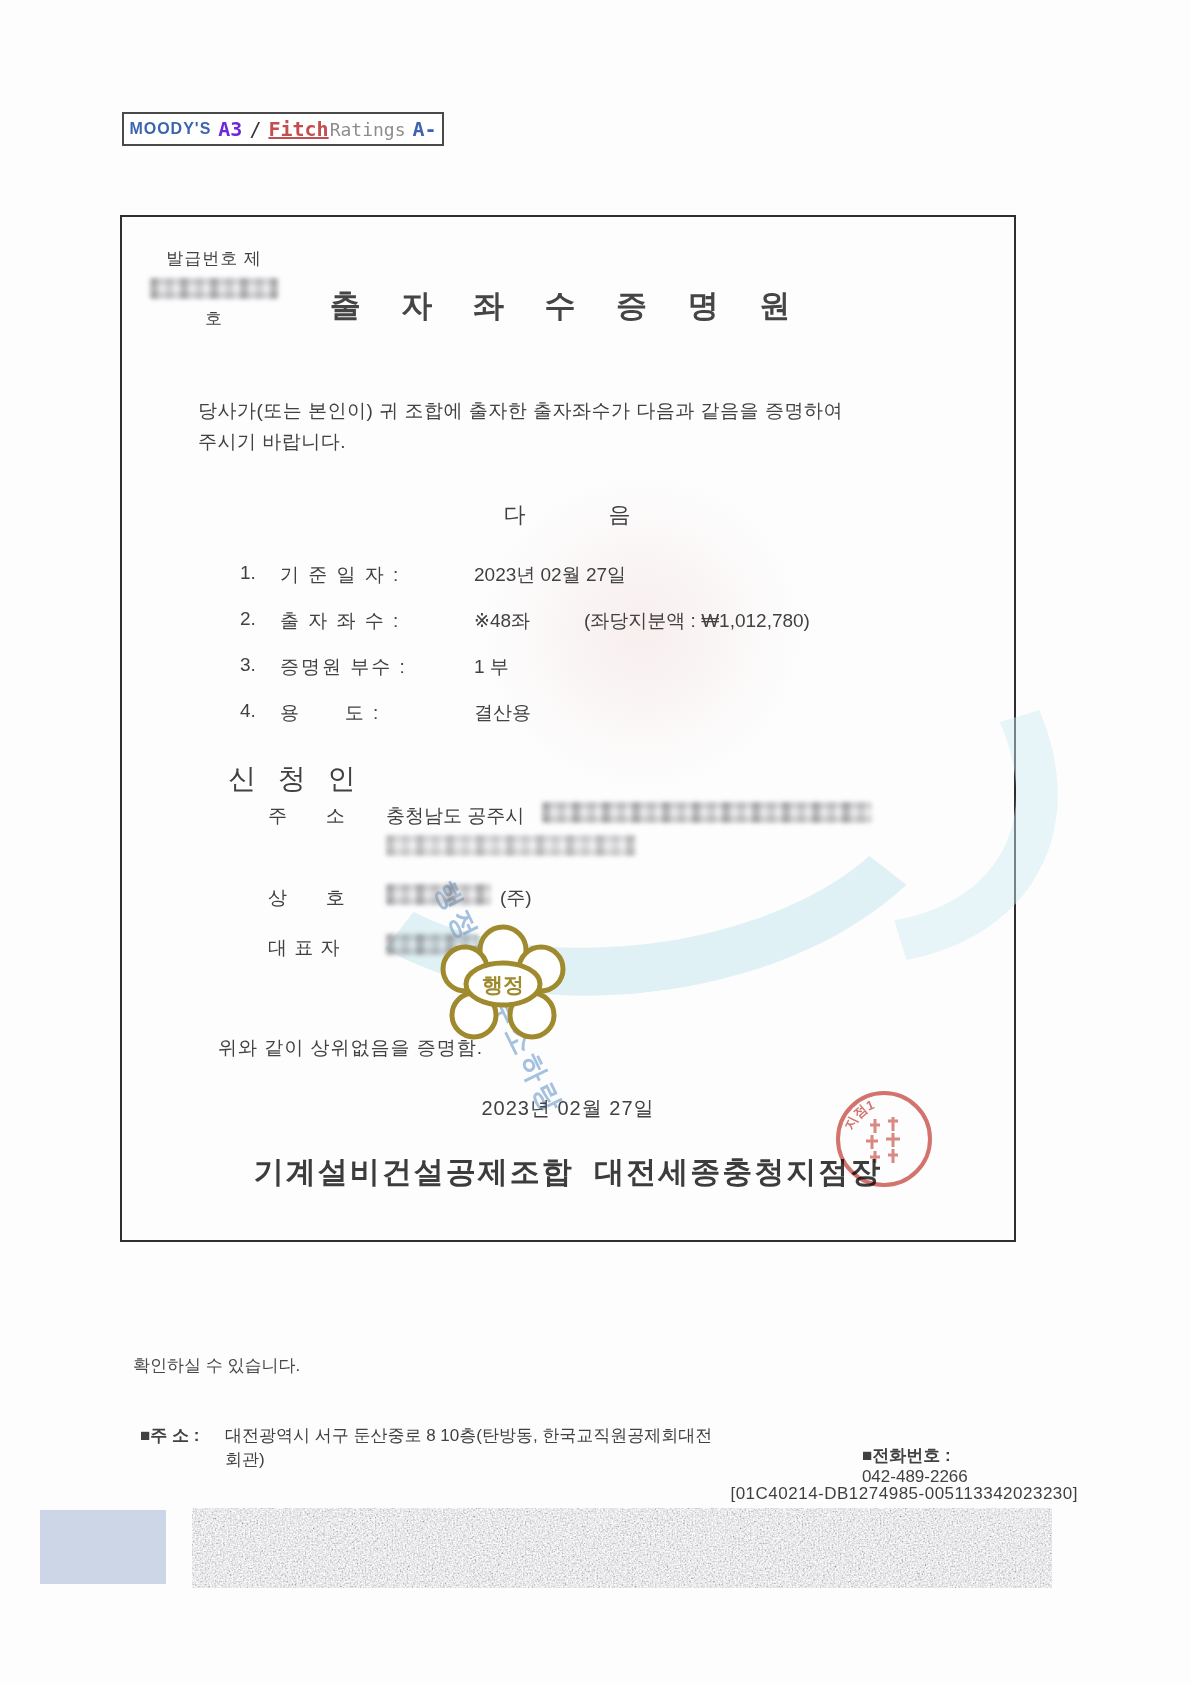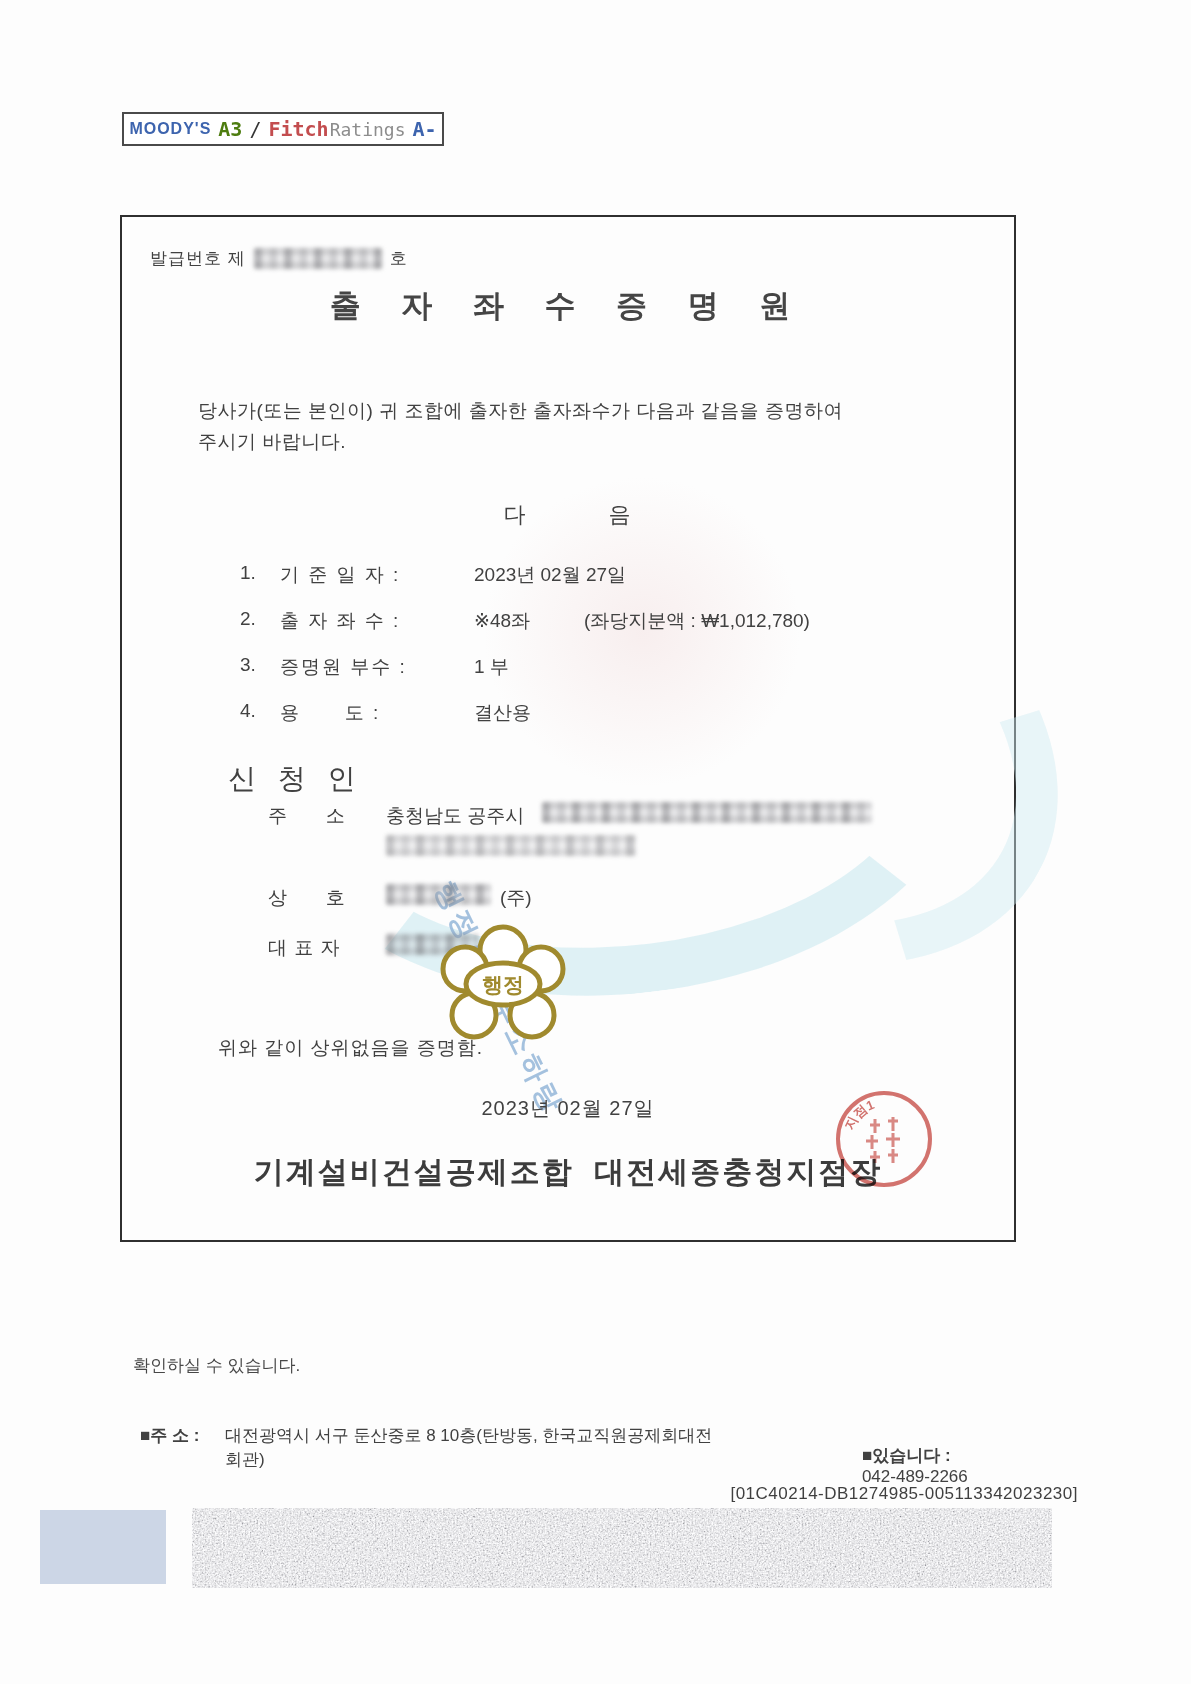--- a/index.html
+++ b/index.html
@@ -12,21 +12,21 @@
   .abs{position:absolute;}
 
   
   .ratings-box{
     left:122px;top:112px;width:318px;height:30px;
     border:2px solid #4a4a4a;background:#fff;
     display:flex;align-items:center;justify-content:center;gap:7px;
     font-size:20px;
   }
   .moodys{color:#3d64ae;font-weight:bold;letter-spacing:1px;font-size:16px;}
-  .grade-a3{color:#4d7c0f;font-weight:bold;font-family:"DejaVu Sans Mono",monospace;}
+  .grade-a3{color:#6d28d9;font-weight:bold;font-family:"DejaVu Sans Mono",monospace;}
   .slash{color:#333;font-family:"DejaVu Sans Mono",monospace;}
   .fitch{color:#c34d4f;font-weight:bold;font-family:"DejaVu Sans Mono",monospace;}
   .ratings-word{color:#8d8d8d;font-family:"DejaVu Sans Mono",monospace;font-size:18px;}
   .grade-am{color:#3d64ae;font-weight:bold;font-family:"DejaVu Sans Mono",monospace;}
 
   
   .doc-box{
     left:120px;top:215px;width:892px;height:1023px;
     border:2px solid #2f2f2f;background:transparent;
   }
@@ -37,21 +37,21 @@
   .wm-arc1{left:170px;top:370px;width:580px;height:310px;border:48px solid transparent;
     border-bottom-color:rgba(199,231,239,.55);border-radius:50%;transform:rotate(-7deg);}
   .wm-arc2{left:330px;top:290px;width:540px;height:350px;border:42px solid transparent;
     border-right-color:rgba(206,235,242,.45);border-radius:50%;transform:rotate(28deg);}
   .wm-text{
     left:338px;top:658px;font-size:28px;letter-spacing:4px;
     color:rgba(148,182,216,.85);transform:rotate(64deg);transform-origin:left top;
     white-space:pre;font-weight:bold;
   }
 
-  .issue-line{left:28px;top:30px;font-size:17px;letter-spacing:1px;display:flex;align-items:center;gap:8px;}
+  .issue-line{left:28px;top:30px;font-size:17px;letter-spacing:1px;display:flex;align-items:center;gap:8px;flex-direction:column;}
   .mosaic{
     display:inline-block;height:21px;border-radius:2px;
     background:
       repeating-linear-gradient(90deg,rgba(110,110,115,.42) 0 8px,rgba(178,178,183,.16) 8px 16px,rgba(140,140,145,.33) 16px 23px,rgba(205,205,210,.14) 23px 30px),
       repeating-linear-gradient(0deg,rgba(122,122,127,.30) 0 7px,rgba(192,192,197,.20) 7px 14px);
     filter:blur(2px);
   }
   .doc-title{left:0;top:68px;width:100%;text-align:center;font-size:31px;font-weight:600;
     letter-spacing:16px;color:#454545;white-space:pre;}
   .intro{left:76px;top:178px;width:760px;font-size:19px;line-height:31px;letter-spacing:.5px;}
@@ -87,21 +87,21 @@
 </style>
 </head>
 <body>
 
 <div class="page">
 
   <div class="abs ratings-box">
     <span class="moodys">MOODY'S</span>
     <span class="grade-a3">A3</span>
     <span class="slash">/</span>
-    <span class="fitch" style="margin-right:-6px;">Fitch</span>
+    <span class="fitch" style="margin-right:-6px;text-decoration:underline;">Fitch</span>
     <span class="ratings-word">Ratings</span>
     <span class="grade-am">A-</span>
   </div>
 
   <div class="abs doc-box">
 
     <div class="abs wm-pink"></div>
     <div class="abs wm-arc1"></div>
     <div class="abs wm-arc2"></div>
     <div class="abs wm-text">행정사사무소하랑</div>
@@ -210,21 +210,21 @@
   <div class="abs footer-notice">
     <div>확인하실 수 있습니다.</div>
   </div>
 
   <div class="abs footer-addr-label">■주 소 :</div>
   <div class="abs footer-addr-value">
     <div>대전광역시 서구 둔산중로 8 10층(탄방동, 한국교직원공제회대전</div>
     <div>회관)</div>
   </div>
   <div class="abs footer-phone">
-    <b>■있습니다 :</b>
+    <b>■전화번호 :</b>
     <span>042-489-2266</span>
   </div>
 
   <div class="abs doc-code">[01C40214-DB1274985-005113342023230]</div>
 
   <svg class="abs noise-strip" width="860" height="80">
     <filter id="grain">
       <feTurbulence type="fractalNoise" baseFrequency="0.6" numOctaves="2" seed="11"></feTurbulence>
       <feColorMatrix type="saturate" values="0"></feColorMatrix>
       <feComponentTransfer>

